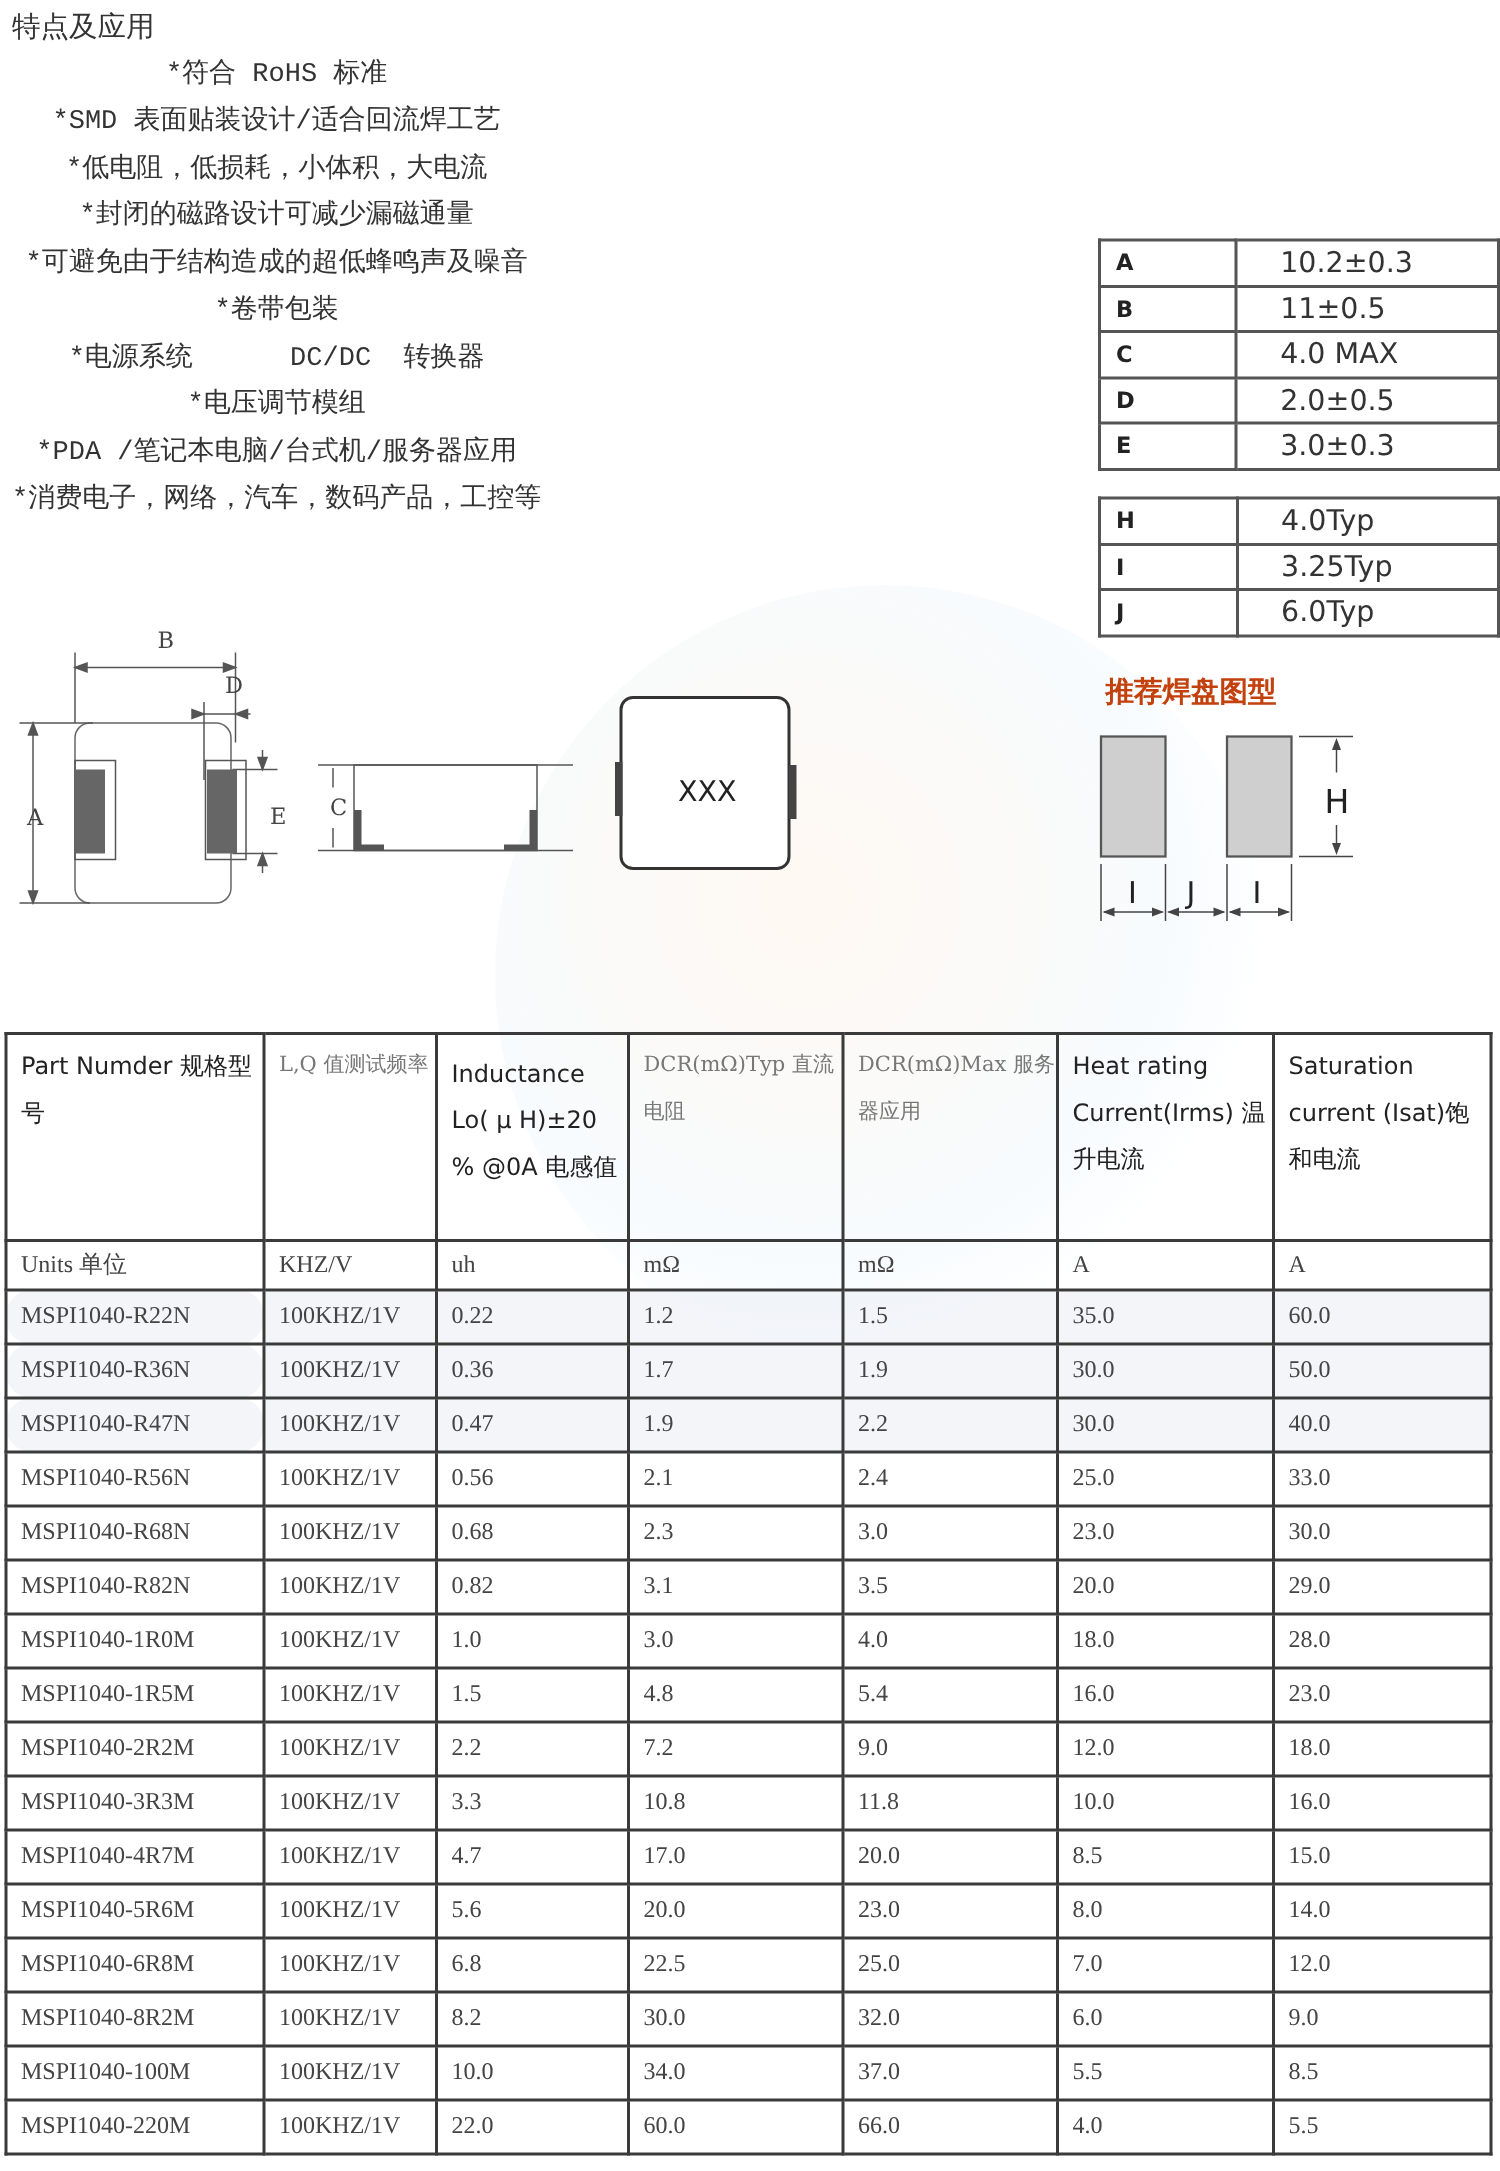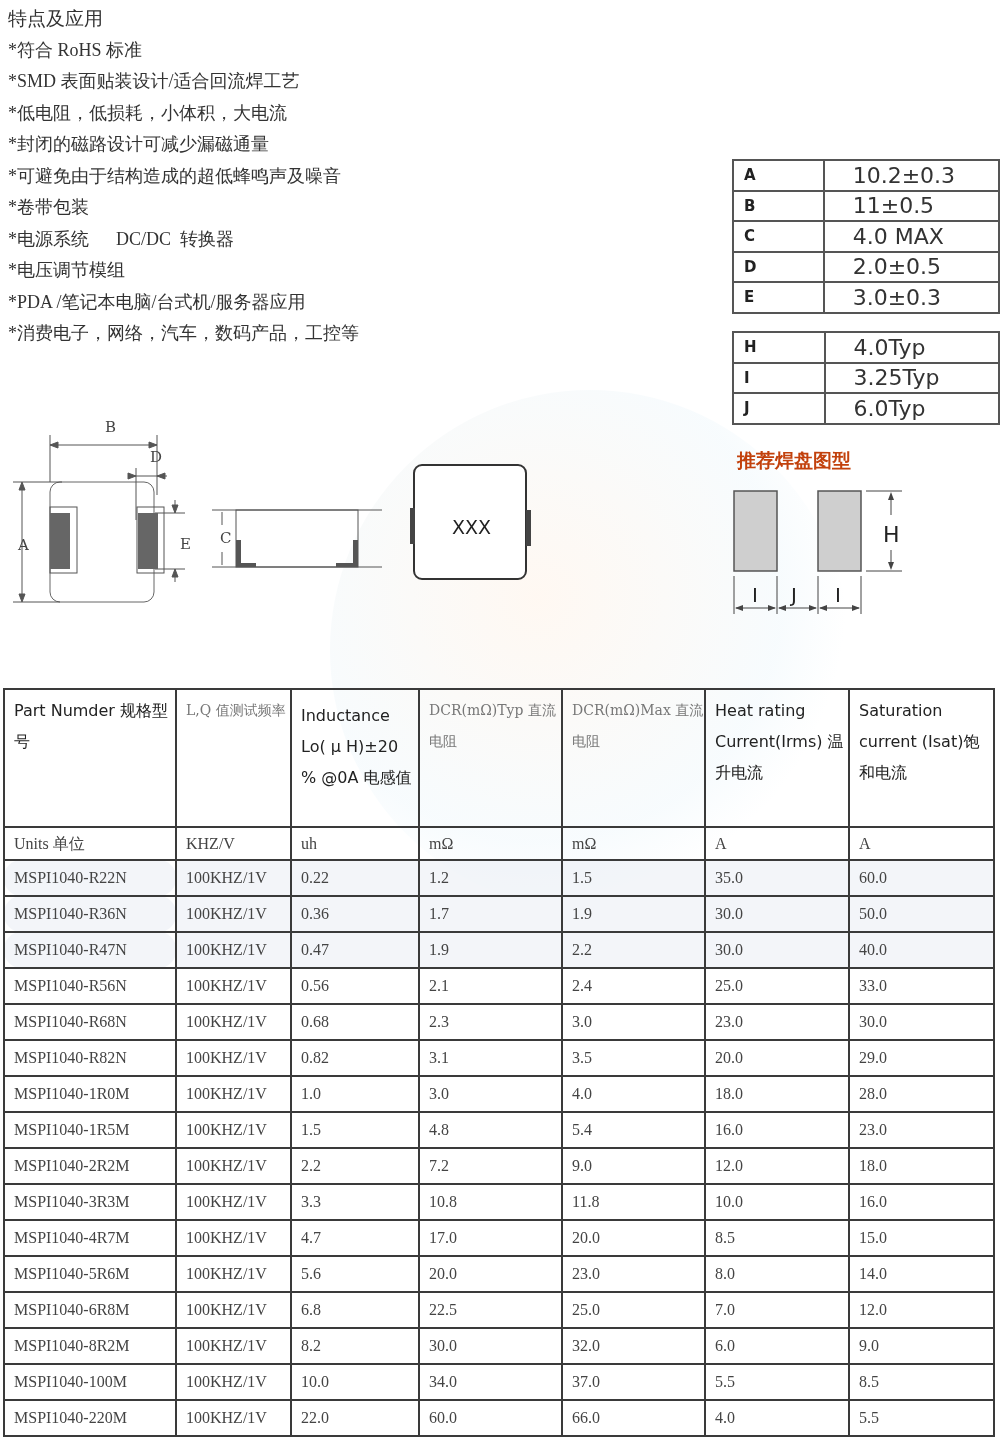--- a/index.html
+++ b/index.html
@@ -3,26 +3,26 @@
 <meta charset="utf-8">
 <style>
   html, body { margin: 0; padding: 0; background: #ffffff; }
   body { width: 1000px; height: 1447px; position: relative; overflow: hidden;
          font-family: "DejaVu Sans", "Liberation Sans", sans-serif; color: #2a2a2a; }
   .watermark { position: absolute; left: 330px; top: 390px; width: 520px; height: 520px; border-radius: 50%;
     background: radial-gradient(circle at 40% 40%, rgba(255,200,150,0.12), rgba(180,220,240,0.10) 55%, rgba(255,255,255,0) 70%);
     pointer-events: none; }
   .features { position: absolute; left: 8px; top: 3px; }
   .features .title { font-size: 19px; line-height: 31.5px; color: #333; font-family: "DejaVu Serif", serif; }
-  .features .item { font-size: 18px; line-height: 31.5px; color: #333; font-family: Liberation Serif, serif; white-space: pre; }
+  .features .item { font-size: 18px; line-height: 31.5px; color: #333; font-family: Liberation Mono, monospace; white-space: pre; text-align: center; }
 
   .dim-table { position: absolute; left: 732px; border-collapse: collapse; }
   .dim-table td { border: 2px solid #555; height: 28.5px; padding: 0; font-family: "DejaVu Sans", sans-serif; }
   .dim-table td.k { width: 86px; padding-left: 10px; font-size: 15px; font-weight: bold; color: #222; }
-  .dim-table td.v { width: 150px; padding-left: 28px; font-size: 22px; color: #333; }
+  .dim-table td.v { width: 150px; padding-left: 28px; font-size: 19px; color: #333; }
   #dimA { top: 159px; }
   #dimB { top: 331px; }
 
   .drawing { position: absolute; left: 0; top: 410px; }
   .pad-title { position: absolute; left: 737px; top: 448px; font-size: 19px; font-family: "DejaVu Serif", serif; color: #c2410c; font-weight: bold; }
 
   .spec { position: absolute; left: 3px; top: 688px; border-collapse: collapse; table-layout: fixed; width: 990px; }
   .spec td { border: 2px solid #3a3a3a; padding: 0 0 0 9px; vertical-align: top; overflow: hidden; white-space: nowrap; }
   .spec tr.hdr td { height: 126px; padding-top: 5px; white-space: normal; font-size: 16px; line-height: 31px; color: #222; }
   .spec tr.hdr td.serifhdr { font-family: "DejaVu Serif", serif; font-size: 14px; color: #777; border-radius: 16px; }
@@ -184,21 +184,21 @@
     <col style="width:143px">
       <col style="width:144px">
       <col style="width:145px">
   </colgroup>
   <tbody>
       <tr class="hdr">
     <td>Part      Numder 规格型号</td>
     <td class="serifhdr">L,Q 值测试频率</td>
     <td style="padding-top:10px">Inductance Lo( μ H)±20 % @0A 电感值</td>
     <td class="serifhdr">DCR(mΩ)Typ 直流电阻</td>
-    <td class="serifhdr">DCR(mΩ)Max 直流电阻</td>
+    <td class="serifhdr">DCR(mΩ)Max 服务器应用</td>
     <td>Heat       rating Current(Irms) 温升电流</td>
     <td>Saturation current (Isat)饱和电流</td>
   </tr>
   <tr class="units">
     <td>Units  单位</td>
     <td>KHZ/V</td>
     <td>uh</td>
     <td>mΩ</td>
     <td>mΩ</td>
     <td>A</td>

